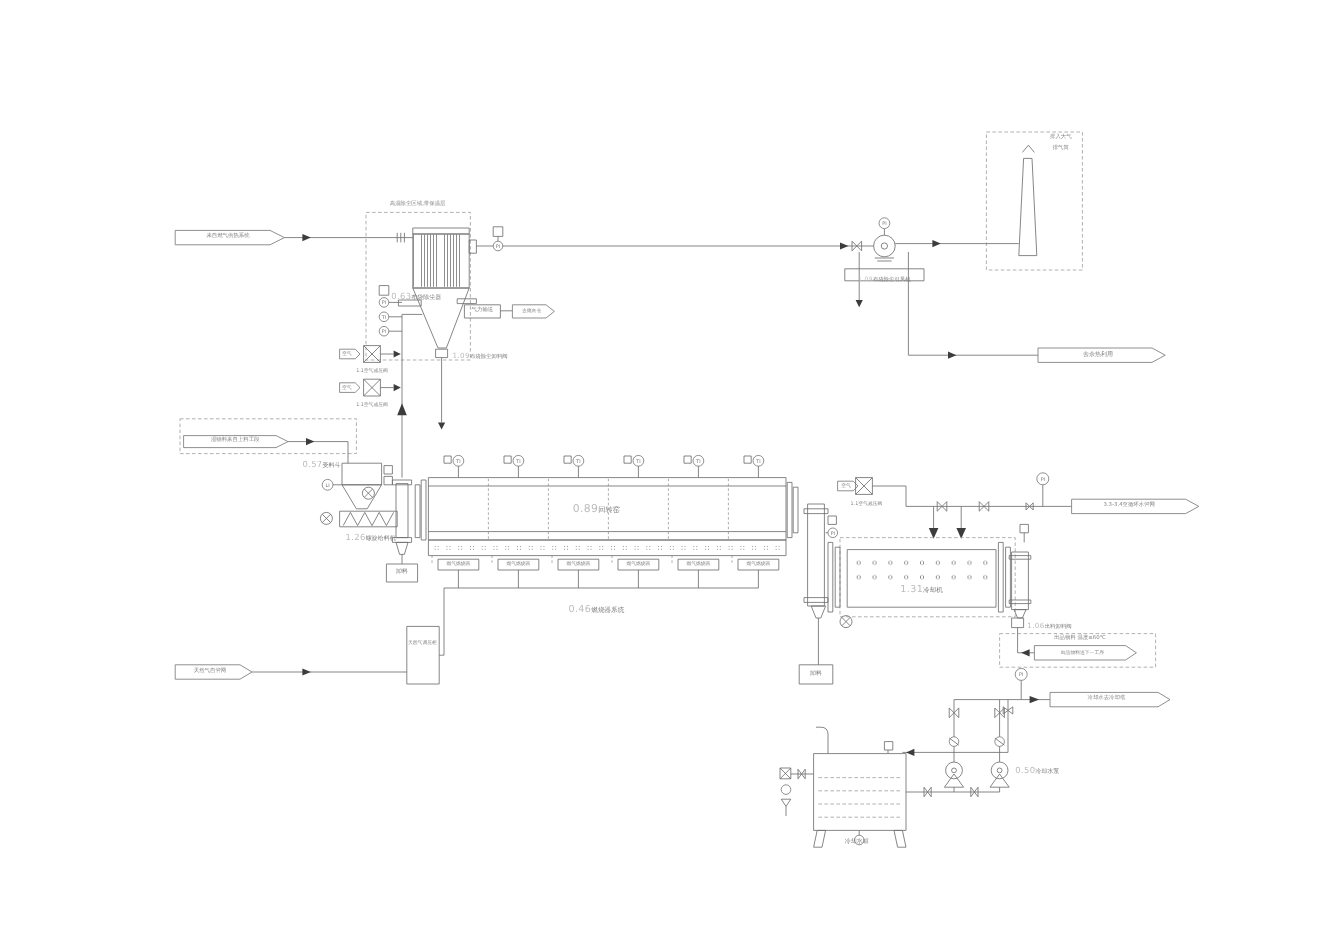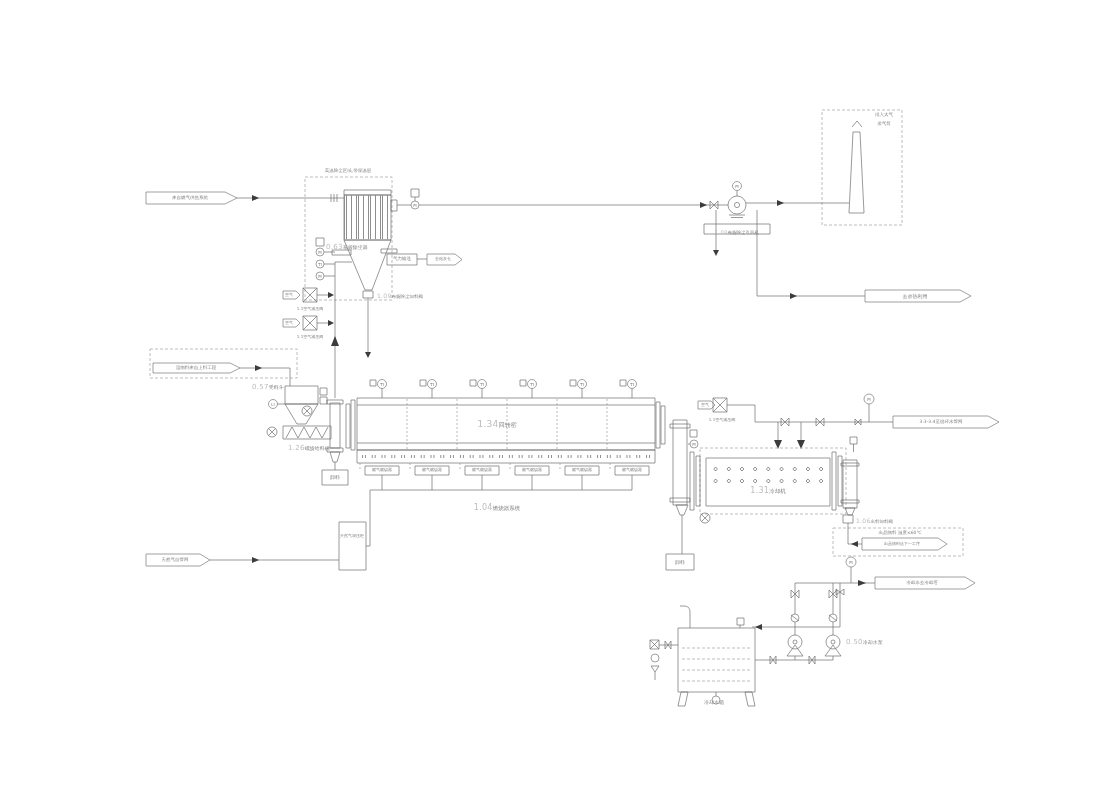--- a/index.html
+++ b/index.html
@@ -310,28 +310,28 @@
 <div class="lb f4" style="left:310px;top:309px;">1.1空气减压阀</div>
 <div class="lb f4" style="left:289px;top:323px;">空气</div>
 <div class="lb f4" style="left:310px;top:337px;">1.1空气减压阀</div>
 
 <div class="lb f45" style="left:196px;top:368px;">湿物料来自上料工段</div>
 <div class="la" style="left:252px;top:384px;"><span class="tag t7">0.57</span><span class="nm f5">受料斗</span></div>
 <div class="la" style="left:288px;top:445px;"><span class="tag t7">1.26</span><span class="nm f5">螺旋给料机</span></div>
 <div class="lb f5" style="left:335px;top:477px;">卸料</div>
 <div class="lb f5" style="left:680px;top:562px;">卸料</div>
 
-<div class="lb" style="left:497px;top:422px;"><span class="tag t9">1.34</span><span class="nm t6">回转窑</span></div>
+<div class="lb" style="left:497px;top:422px;"><span class="tag t9">0.89</span><span class="nm t6">回转窑</span></div>
 <div class="lb f4" style="left:382px;top:470px;">燃气燃烧器</div>
 <div class="lb f4" style="left:432px;top:470px;">燃气燃烧器</div>
 <div class="lb f4" style="left:482px;top:470px;">燃气燃烧器</div>
 <div class="lb f4" style="left:532px;top:470px;">燃气燃烧器</div>
 <div class="lb f4" style="left:582px;top:470px;">燃气燃烧器</div>
 <div class="lb f4" style="left:632px;top:470px;">燃气燃烧器</div>
-<div class="lb" style="left:497px;top:505px;"><span class="tag t8">1.04</span><span class="nm f55">燃烧器系统</span></div>
+<div class="lb" style="left:497px;top:505px;"><span class="tag t8">0.46</span><span class="nm f55">燃烧器系统</span></div>
 
 <div class="lb f4" style="left:352px;top:536px;">天然气调压柜</div>
 <div class="lb f45" style="left:175px;top:560px;">天然气自管网</div>
 
 <div class="lb f4" style="left:705px;top:405px;">空气</div>
 <div class="lb f4" style="left:722px;top:420px;">1.1空气减压阀</div>
 <div class="lb f45" style="left:941px;top:422px;">3.3-3.4至循环水管网</div>
 
 <div class="lb" style="left:768px;top:488px;"><span class="tag t8">1.31</span><span class="nm f55">冷却机</span></div>
 <div class="la" style="left:856px;top:518px;"><span class="tag t6">1.06</span><span class="nm f45">出料卸料阀</span></div>

